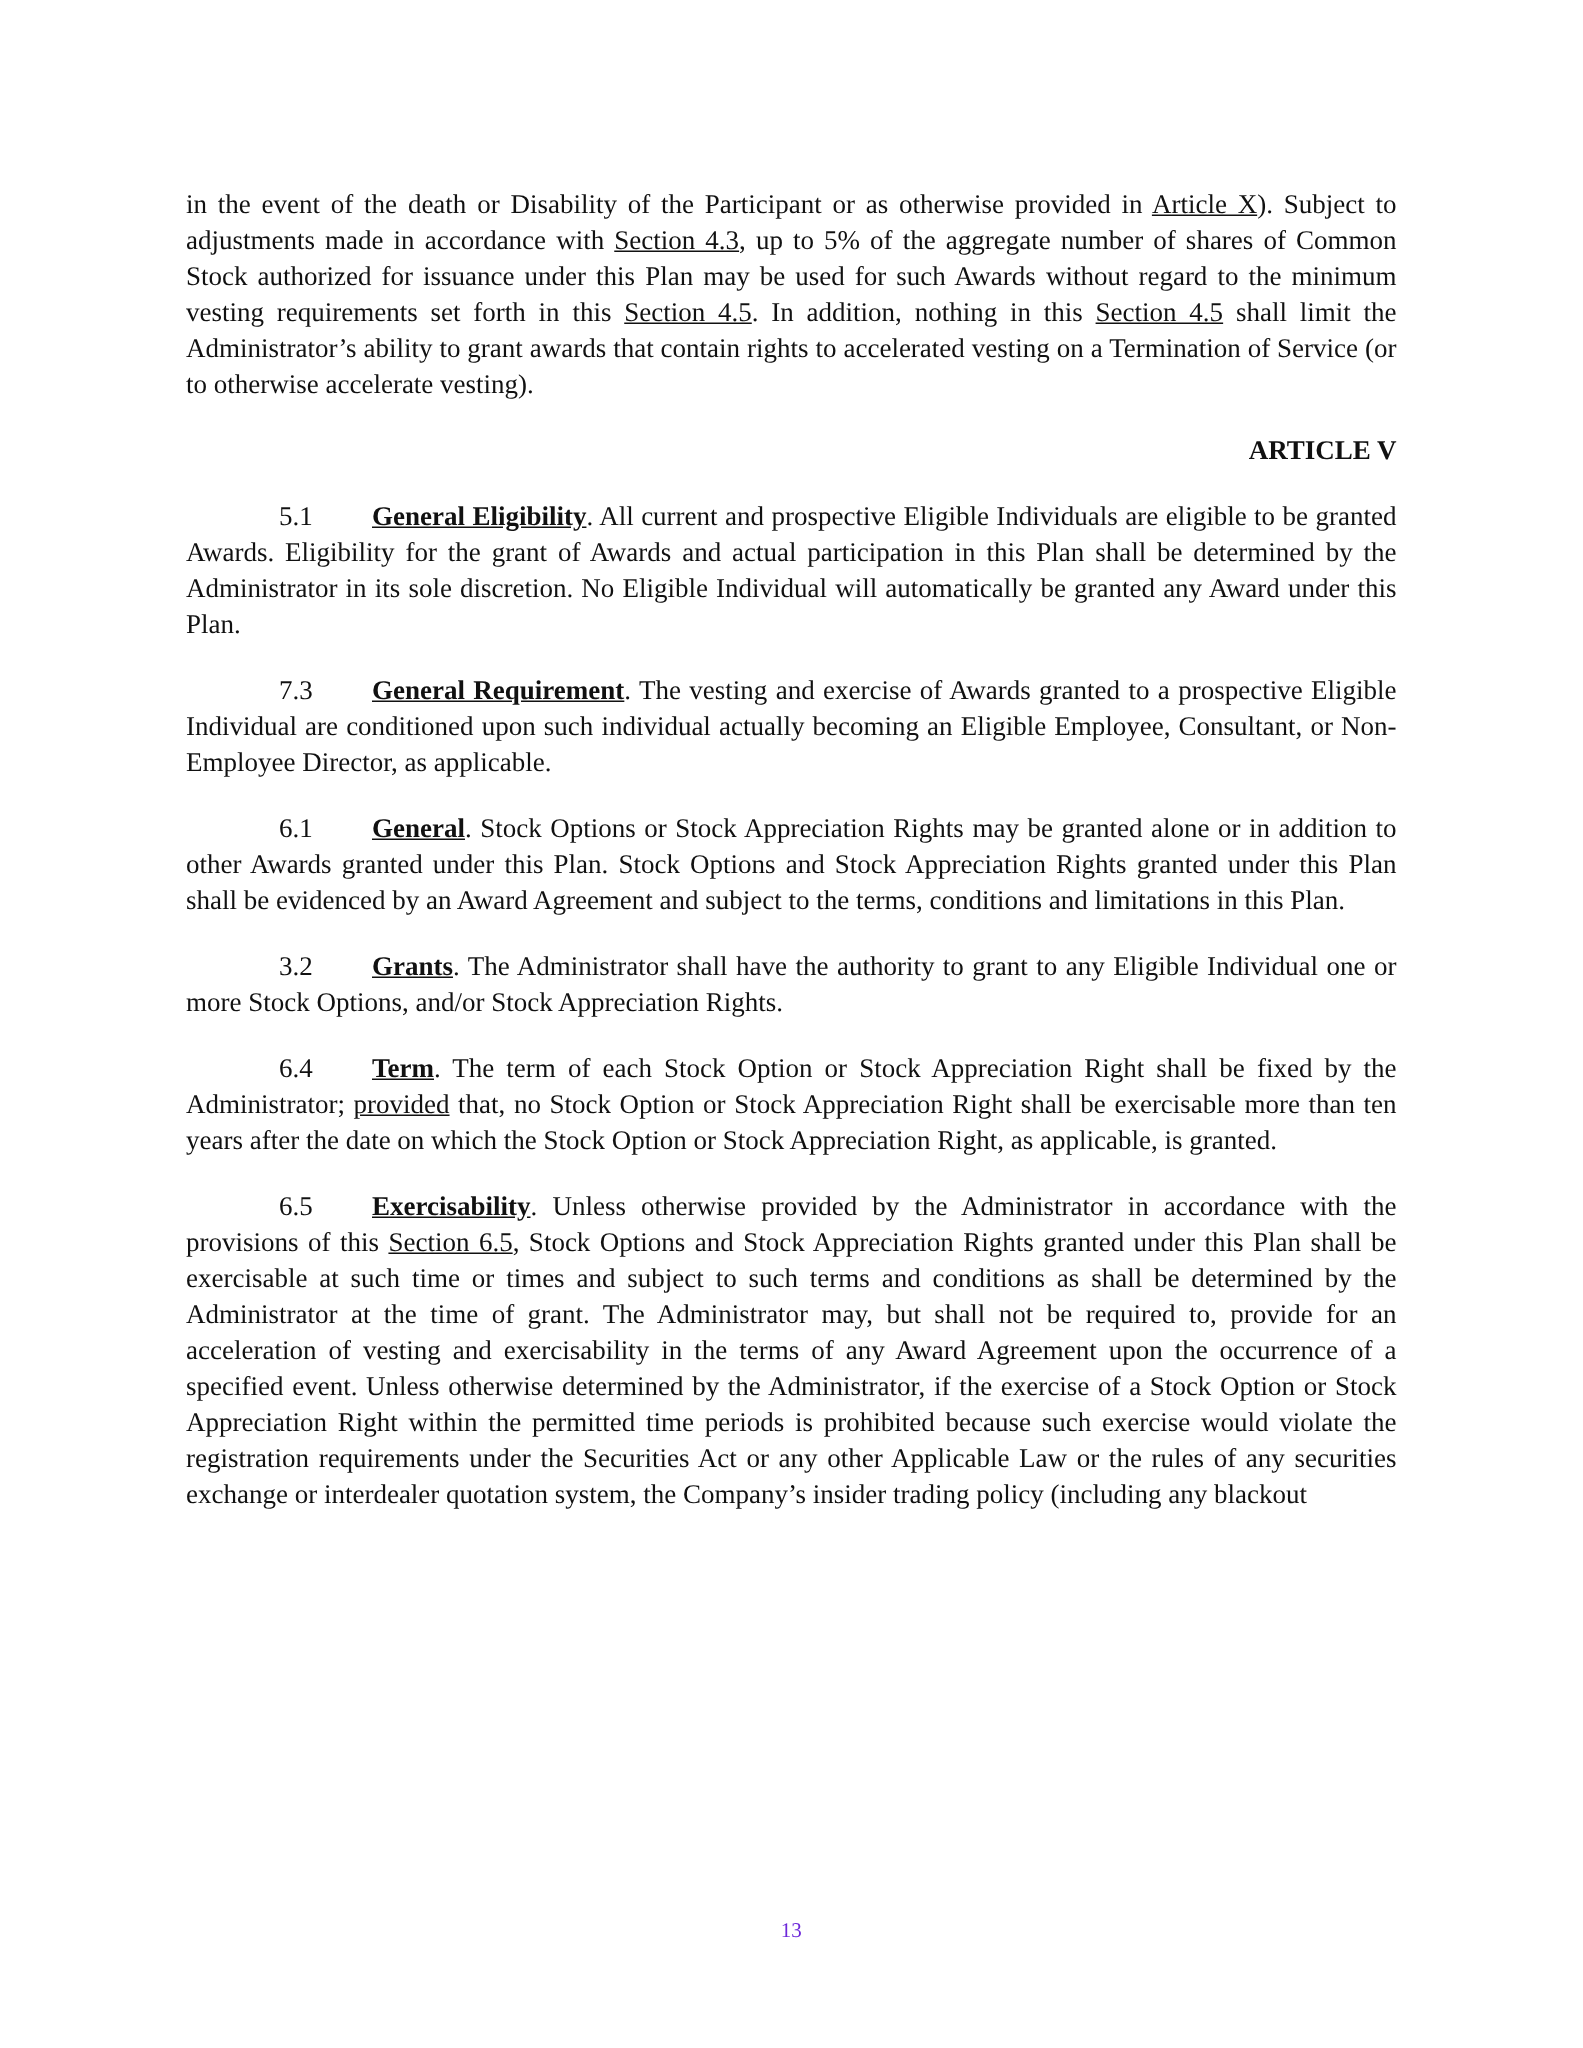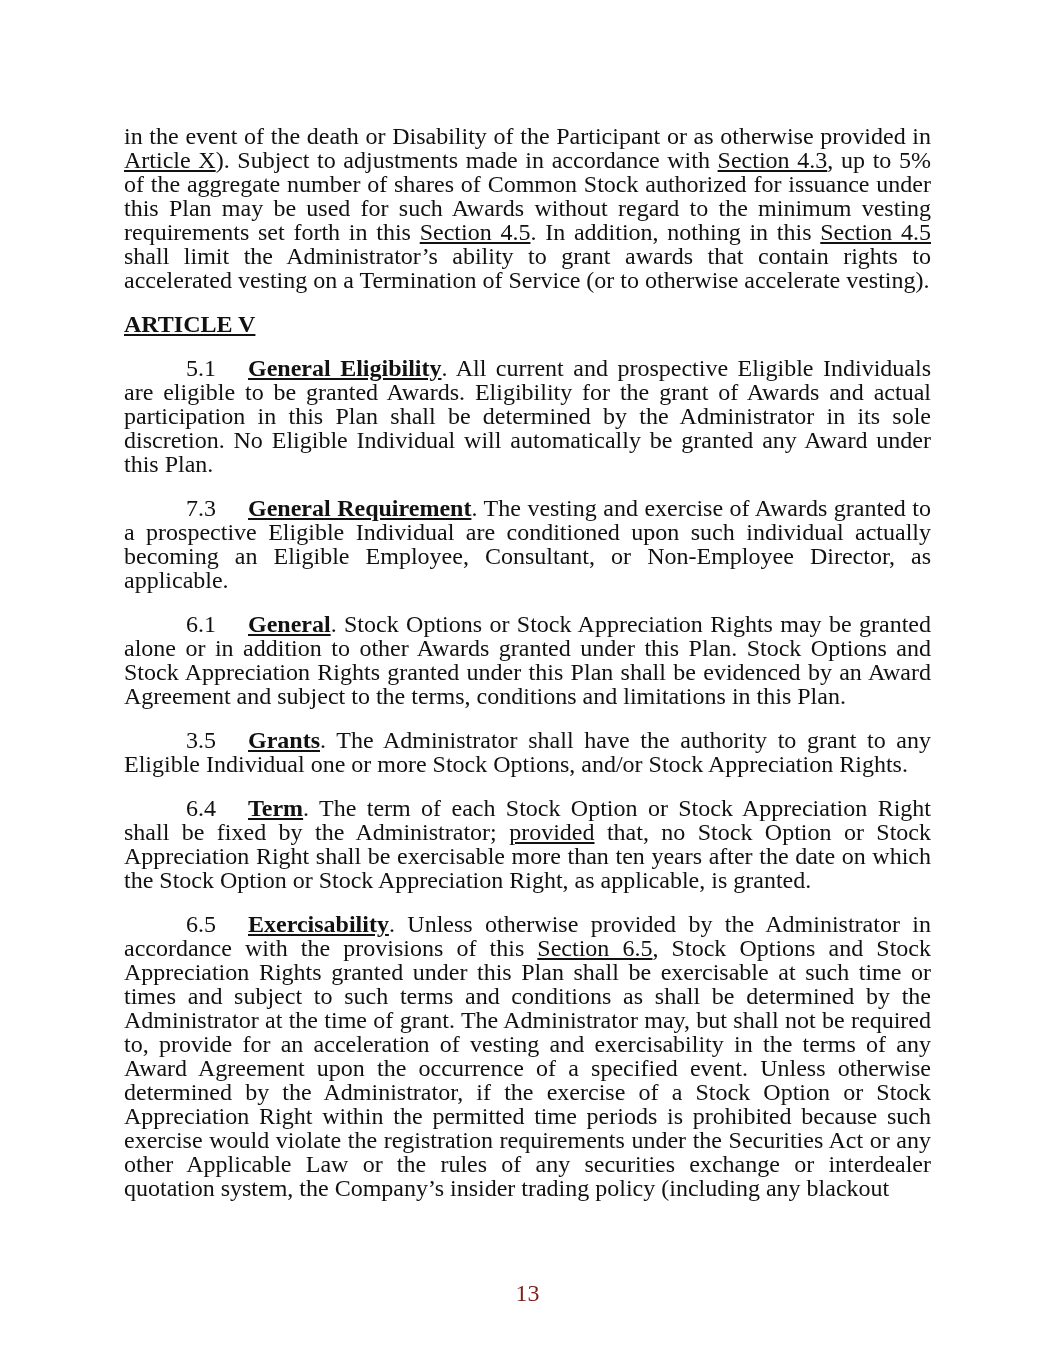--- a/index.html
+++ b/index.html
@@ -1,52 +1,52 @@
 <!DOCTYPE html>
 <html><head>
   <meta charset="utf-8">
   <style>
     html, body { margin: 0; padding: 0; background: #ffffff; }
     body { width: 1055px; height: 1365px; position: relative; overflow: hidden; }
     .page {
       position: absolute; left: 124px; top: 124px; width: 807px;
       font-family: "Liberation Serif", "DejaVu Serif", serif;
-      font-size: 24px; line-height: 24px; color: #111111;
+      font-size: 18px; line-height: 24px; color: #111111;
     }
     p { margin: 0; text-align: justify; text-align-last: left; }
     .para { margin-bottom: 20px; }
     .indent-num { display: inline-block; width: 62px; padding-left: 62px; font-weight: normal; }
     .heading-title { font-weight: bold; text-decoration: underline; }
     u, .u { text-decoration: underline; }
     .article { text-align: center; font-weight: bold; margin: 0 0 20px 0; }
-    .article div { text-align: left; text-decoration: underline; }
+    .article div { text-align: right; }
     .page-num {
       position: absolute; left: 0; width: 1055px; top: 1280px; text-align: center;
-      font-family: "Liberation Serif", "DejaVu Serif", serif; font-size: 24px; color: #7f1d1d;
+      font-family: "Liberation Serif", "DejaVu Serif", serif; font-size: 14px; color: #6d28d9;
     }
   </style>
 </head>
 <body>
 
 <div class="page">
 
   <p class="para"><span>in the event of the death or Disability of the Participant or as otherwise provided in </span><span class="u">Article X</span><span>). Subject to adjustments made in accordance with </span><span class="u">Section 4.3</span><span>, up to 5% of the aggregate number of shares of Common Stock authorized for issuance under this Plan may be used for such Awards without regard to the minimum vesting requirements set forth in this </span><span class="u">Section 4.5</span><span>.  In addition, nothing in this </span><span class="u">Section 4.5</span><span> shall limit the Administrator’s ability to grant awards that contain rights to accelerated vesting on a Termination of Service (or to otherwise accelerate vesting).</span></p>
 
   <div class="article">
     <div>ARTICLE V</div>
   </div>
 
   <p class="para"><span class="indent-num">5.1</span><span class="heading-title">General Eligibility</span><span>. All current and prospective Eligible Individuals are eligible to be granted Awards. Eligibility for the grant of Awards and actual participation in this Plan shall be determined by the Administrator in its sole discretion. No Eligible Individual will automatically be granted any Award under this Plan.</span></p>
 
   <p class="para"><span class="indent-num">7.3</span><span class="heading-title">General Requirement</span><span>. The vesting and exercise of Awards granted to a prospective Eligible Individual are conditioned upon such individual actually becoming an Eligible Employee, Consultant, or Non-Employee Director, as applicable.</span></p>
 
 
   <p class="para"><span class="indent-num">6.1</span><span class="heading-title">General</span><span>. Stock Options or Stock Appreciation Rights may be granted alone or in addition to other Awards granted under this Plan. Stock Options and Stock Appreciation Rights granted under this Plan shall be evidenced by an Award Agreement and subject to the terms, conditions and limitations in this Plan.</span></p>
 
-  <p class="para"><span class="indent-num">3.5</span><span class="heading-title">Grants</span><span>. The Administrator shall have the authority to grant to any Eligible Individual one or more Stock Options, and/or Stock Appreciation Rights.</span></p>
+  <p class="para"><span class="indent-num">3.2</span><span class="heading-title">Grants</span><span>. The Administrator shall have the authority to grant to any Eligible Individual one or more Stock Options, and/or Stock Appreciation Rights.</span></p>
 
 
   <p class="para"><span class="indent-num">6.4</span><span class="heading-title">Term</span><span>. The term of each Stock Option or Stock Appreciation Right shall be fixed by the Administrator; </span><span class="u">provided</span><span> that, no Stock Option or Stock Appreciation Right shall be exercisable more than ten years after the date on which the Stock Option or Stock Appreciation Right, as applicable, is granted.</span></p>
 
   <p class="para"><span class="indent-num">6.5</span><span class="heading-title">Exercisability</span><span>. Unless otherwise provided by the Administrator in accordance with the provisions of this </span><span class="u">Section 6.5</span><span>, Stock Options and Stock Appreciation Rights granted under this Plan shall be exercisable at such time or times and subject to such terms and conditions as shall be determined by the Administrator at the time of grant. The Administrator may, but shall not be required to, provide for an acceleration of vesting and exercisability in the terms of any Award Agreement upon the occurrence of a specified event. Unless otherwise determined by the Administrator, if the exercise of a Stock Option or Stock Appreciation Right within the permitted time periods is prohibited because such exercise would violate the registration requirements under the Securities Act or any other Applicable Law or the rules of any securities exchange or interdealer quotation system, the Company’s insider trading policy (including any blackout</span></p>
 
 </div>
 
 <div class="page-num">13</div>
 

